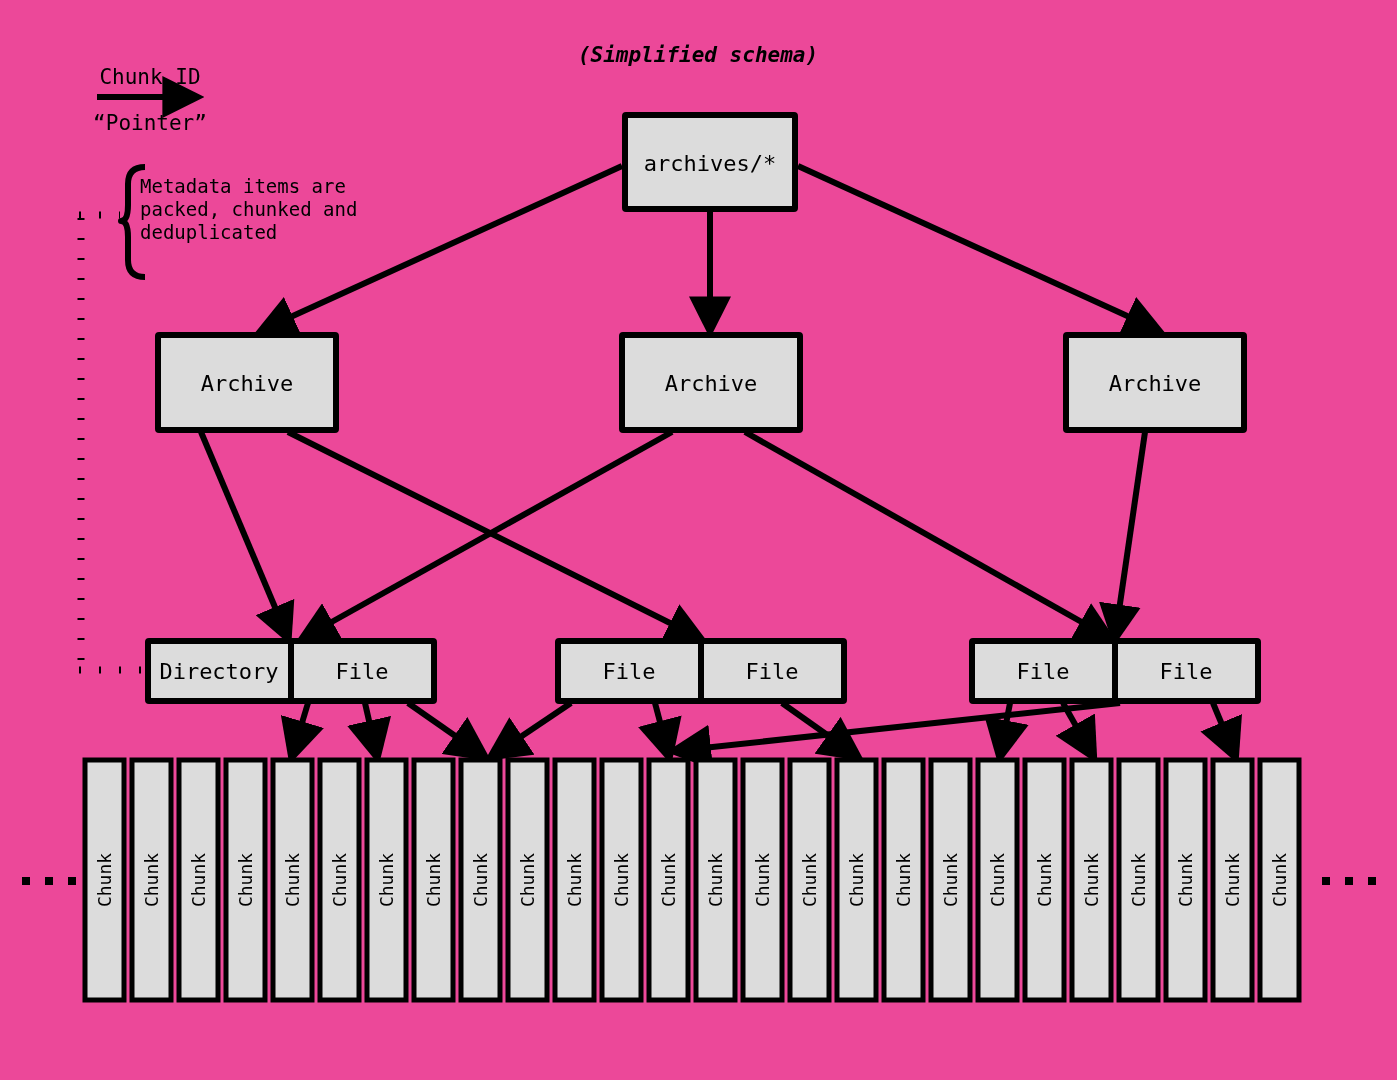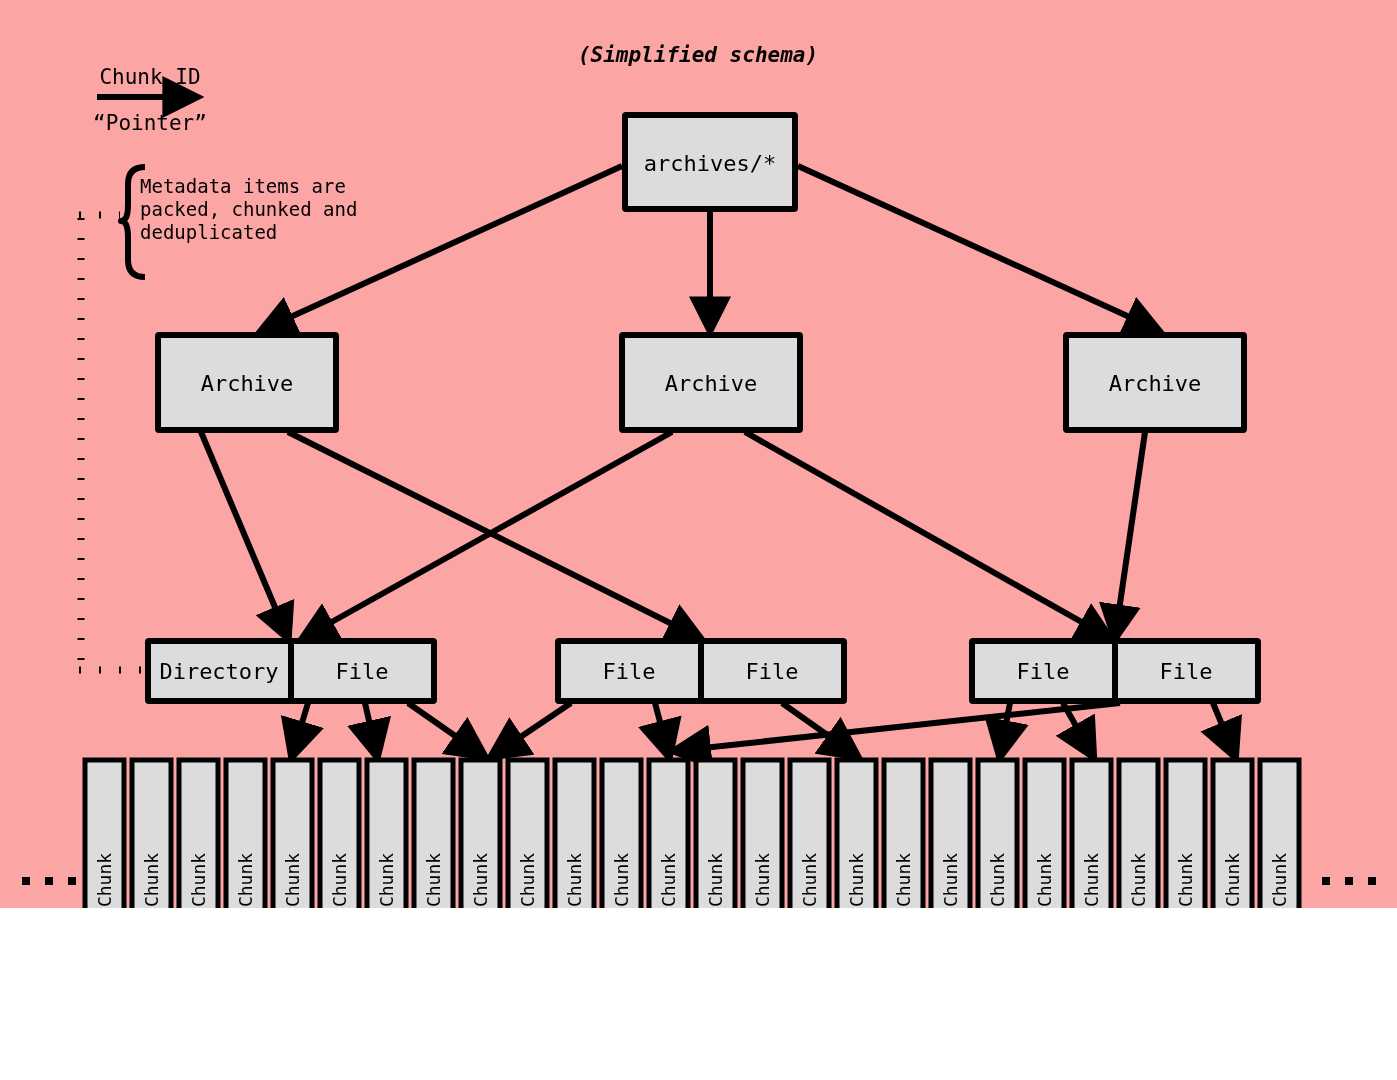--- a/index.html
+++ b/index.html
@@ -7,22 +7,22 @@
     margin: 0;
     padding: 0;
     background: #ffffff;
   }
   body {
     font-family: "DejaVu Sans Mono", "Liberation Mono", monospace;
   }
   #diagram-root {
     position: relative;
     width: 1397px;
-    height: 908px;
-    background: #fca5a5;
+    height: 1080px;
+    background: #ec4899;
     overflow: hidden;
   }
   svg#schema-svg {
     position: absolute;
     left: 0;
     top: 0;
     width: 1397px;
     height: 1080px;
     display: block;
   }

